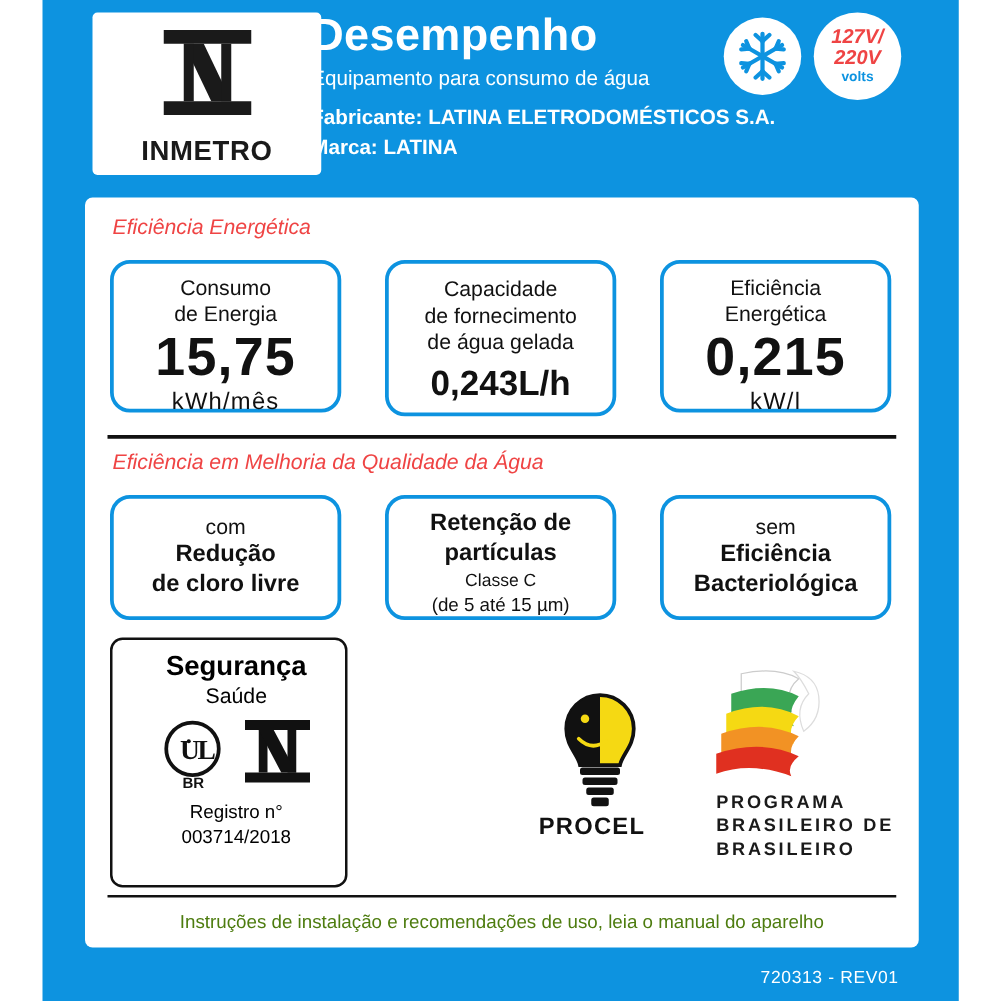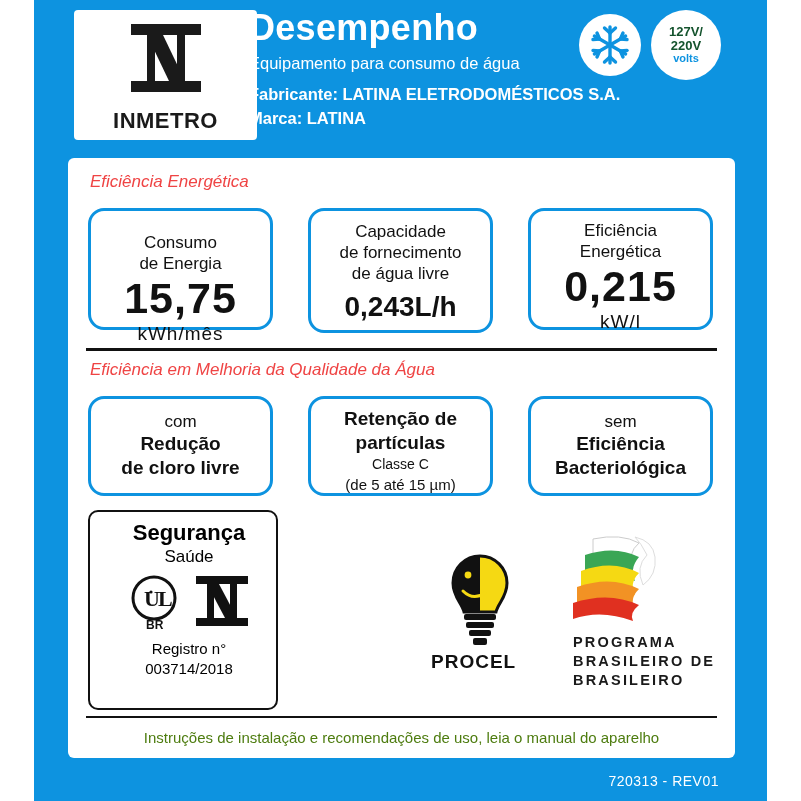--- a/index.html
+++ b/index.html
@@ -113,23 +113,24 @@
     height: 70px;
     border-radius: 50%;
     background: #ffffff;
     display: flex;
     flex-direction: column;
     align-items: center;
     justify-content: center;
     line-height: 1.05;
   }
   .volt-a, .volt-b {
-    font-size: 13px;
-    font-weight: bold;
-    color: #14532d;
+    font-size: 16px;
+    font-weight: bold;
+    color: #ef4444;
+    font-style: italic;
   }
   .volt-unit {
     font-size: 11px;
     font-weight: bold;
     color: #0d93e0;
     margin-top: 1px;
   }
   
   .panel {
     position: absolute;
@@ -346,30 +347,30 @@
           <div class="volt-unit">volts</div>
         </div>
       </div>
     </div>
 
     <div class="panel">
 
       <div style="position:absolute; left:22px; top:14px;" class="section-title">Eficiência Energética</div>
 
       <div class="rbox" style="left:20px; top:50px; width:185px; height:122px;">
-        <div class="b-line" style="margin-top:21px;">Consumo</div>
+        <div class="b-line" style="margin-top:9px;">Consumo</div>
         <div class="b-line">de Energia</div>
         <div class="b-big">15,75</div>
         <div class="b-unit">kWh/mês</div>
       </div>
 
       <div class="rbox" style="left:240px; top:50px; width:185px; height:125px;">
         <div class="b-line" style="margin-top:10px;">Capacidade</div>
         <div class="b-line">de fornecimento</div>
-        <div class="b-line">de água livre</div>
+        <div class="b-line">de água gelada</div>
         <div class="b-mid" style="margin-top:6px;">0,243L/h</div>
       </div>
 
       <div class="rbox" style="left:460px; top:50px; width:185px; height:122px;">
         <div class="b-line" style="margin-top:9px;">Eficiência</div>
         <div class="b-line">Energética</div>
         <div class="b-big">0,215</div>
         <div class="b-unit">kW/l</div>
       </div>
 

